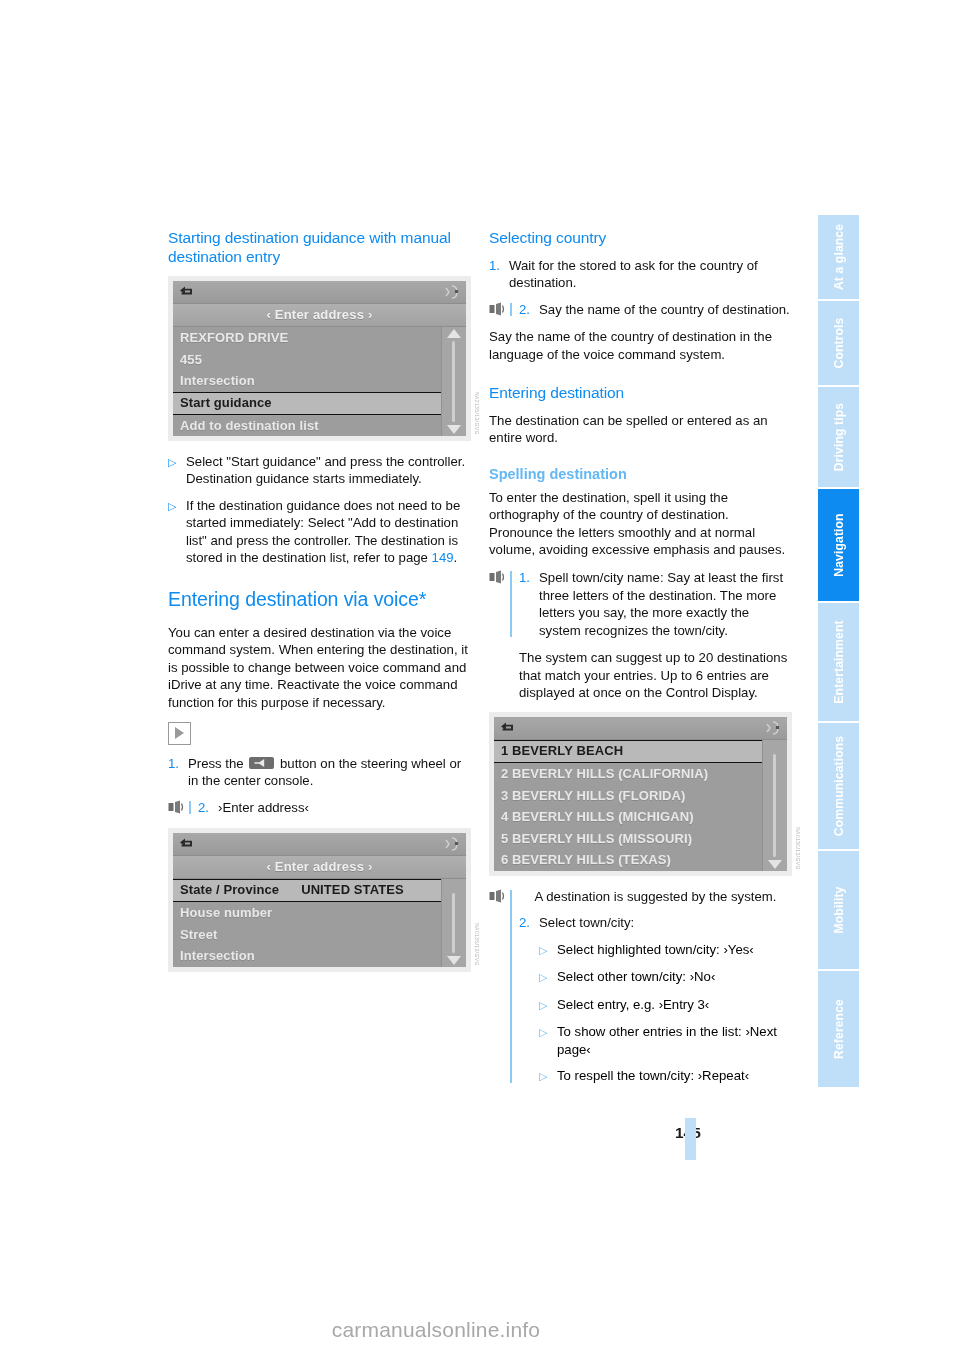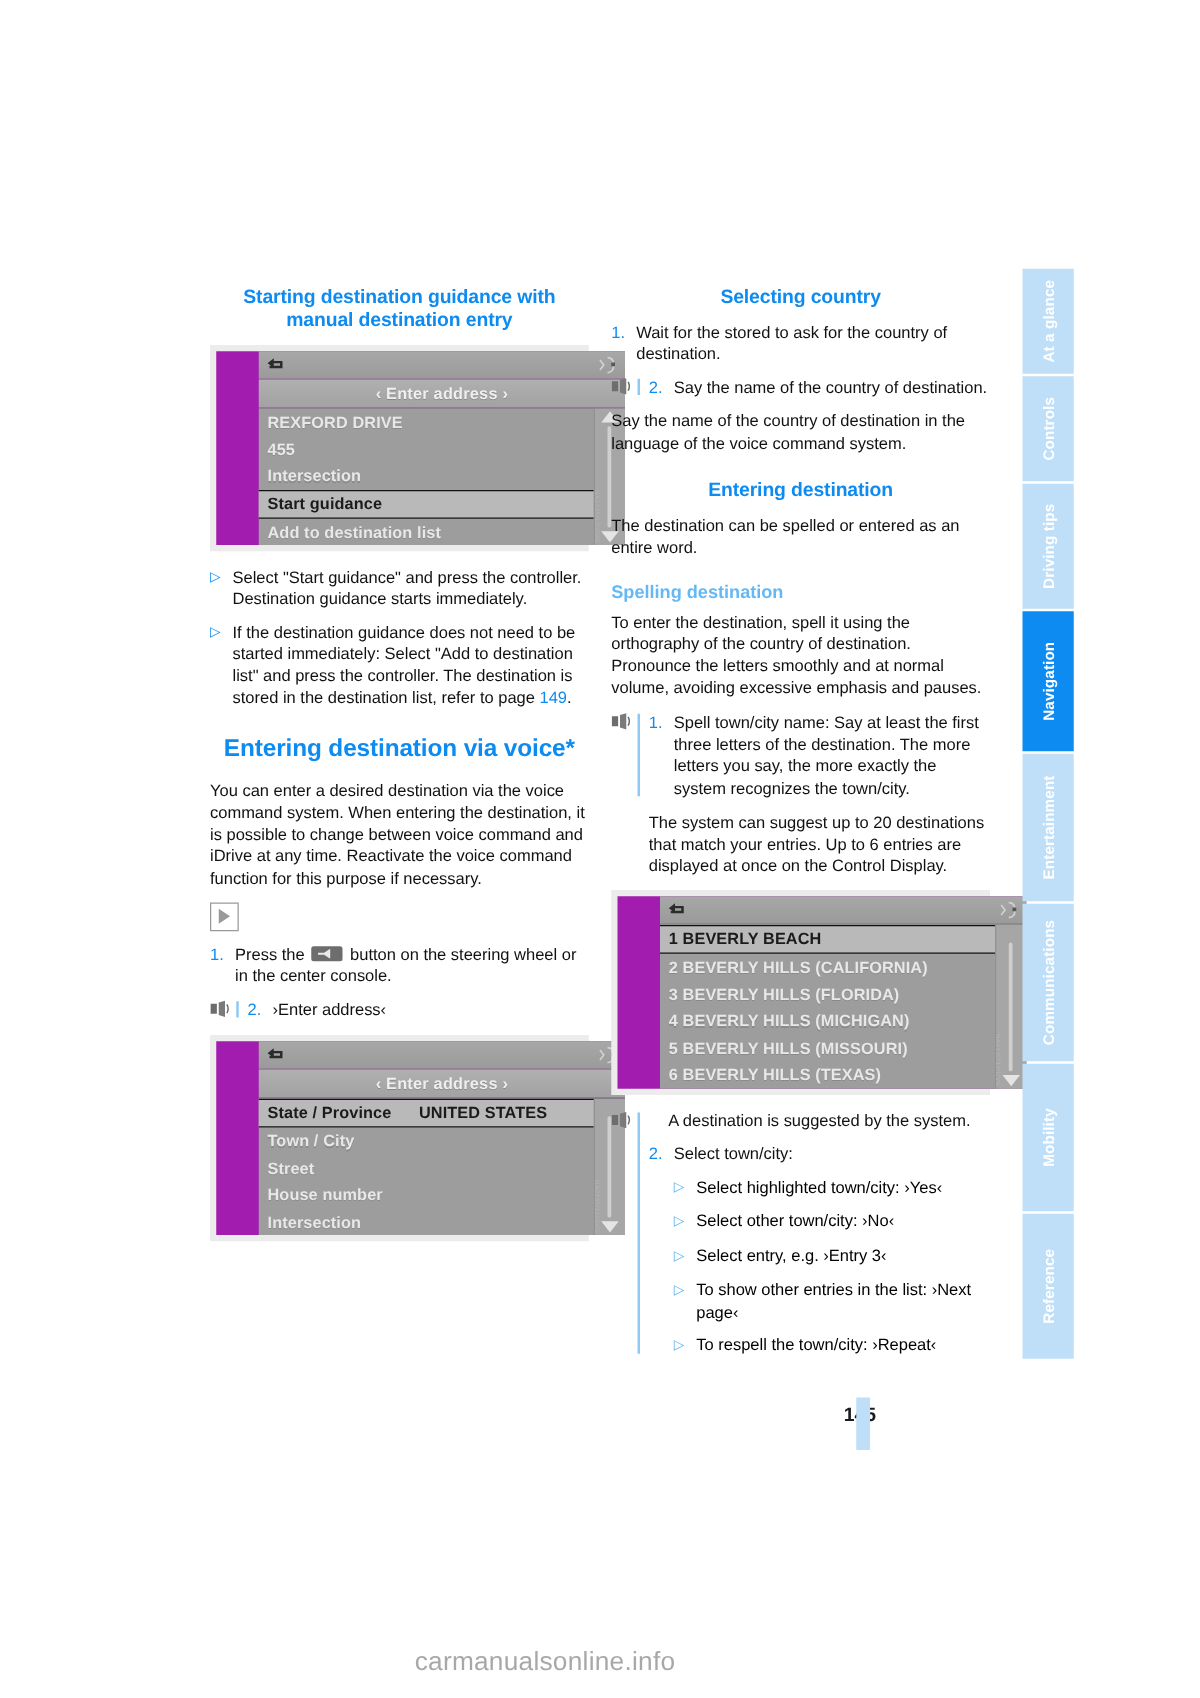--- a/index.html
+++ b/index.html
@@ -30,24 +30,23 @@
     top: 228px;
   }
   .col-left  { left: 168px; }
   .col-right { left: 489px; }
 
   
   h2.sect {
     color: #0d8bf0;
     font-size: 15.5px;
     line-height: 19px;
-    font-weight: bold;
+    font-weight: normal;
     margin: 0 0 10px 0;
     letter-spacing: -0.1px;
-    text-align: center;
   }
   h2.sect.big {
     font-size: 19.5px;
     line-height: 23.5px;
     margin: 0 0 12px 0;
   }
   h3.sub {
     color: #63b8f5;
     font-size: 14.5px;
     line-height: 18px;
@@ -187,23 +186,22 @@
   
   .cd {
     position: relative;
     width: 303px;
     background: #ececec;
     padding: 5px;
     box-sizing: border-box;
     margin: 0 0 12px 0;
   }
   .cd-inner {
-    background: #a21caf;
+    background: #b91c1c;
     width: 100%;
-    padding-left: 34px;
   }
   .cd-topbar {
     height: 22px;
     background: linear-gradient(180deg, #a8a8a8 0%, #9a9a9a 100%);
     position: relative;
     border-bottom: 1px solid #8d8d8d;
   }
   .cd-back {
     position: absolute;
     left: 6px; top: 4px;
@@ -444,23 +442,22 @@
             <svg width="16" height="16" viewBox="0 0 16 16">
               <path d="M2 4 L5 8 L2 12" stroke="#d8d8d8" stroke-width="1.4" fill="none"></path>
               <path d="M8 2 Q13 2 13 8 Q13 14 8 14" stroke="#d8d8d8" stroke-width="1.4" fill="none"></path>
               <rect x="11" y="6" width="3" height="3" fill="#4a4a4a"></rect>
             </svg>
           </div>
         </div>
         <div class="cd-title">‹ Enter address ›</div>
         <div class="cd-list">
           <div class="cd-row sel"><span>State / Province</span><span class="val">UNITED STATES</span></div>
-          <div class="cd-row">Town / City</div>
+          <div class="cd-row">House number</div>
           <div class="cd-row">Street</div>
-          <div class="cd-row">House number</div>
           <div class="cd-row">Intersection</div>
           <div class="cd-scroll">
             <div class="track"></div>
             <div class="down"></div>
           </div>
         </div>
       </div>
       <div class="cd-code">NA0135/12/GVG</div>
     </div>
 

